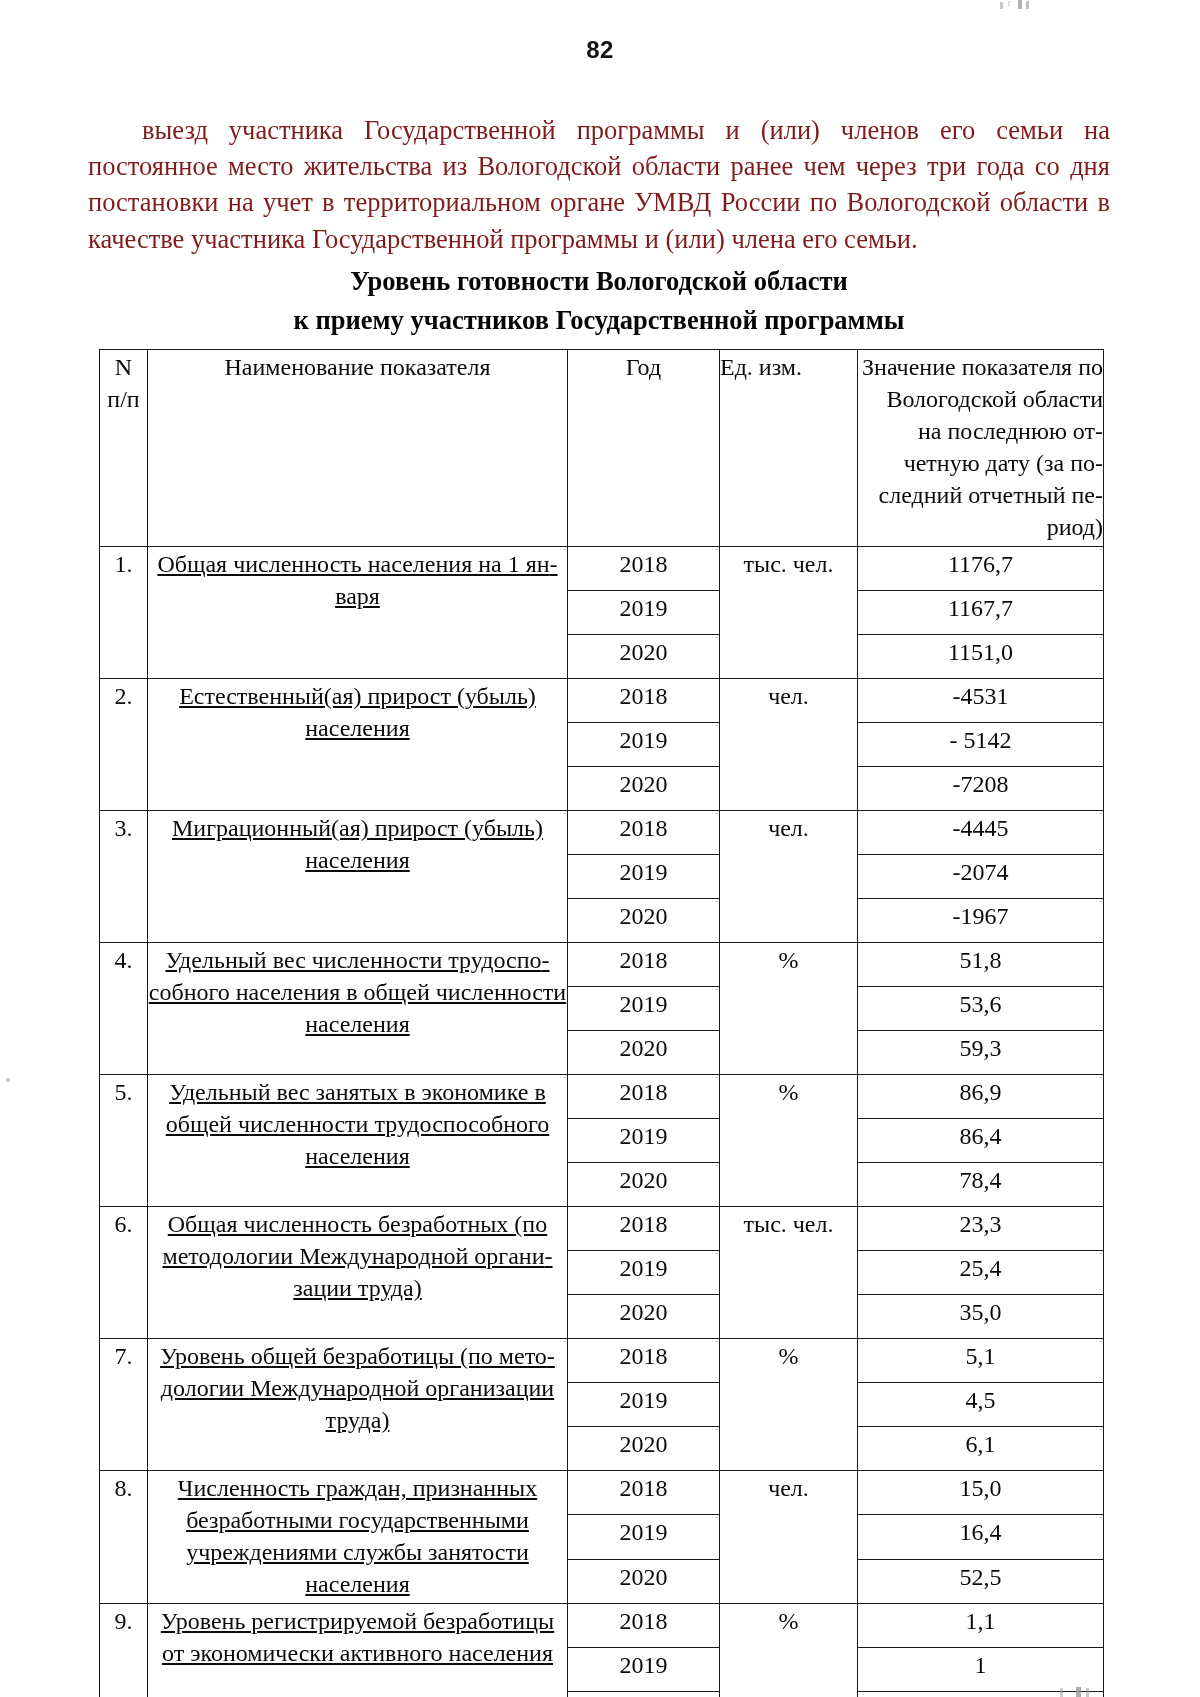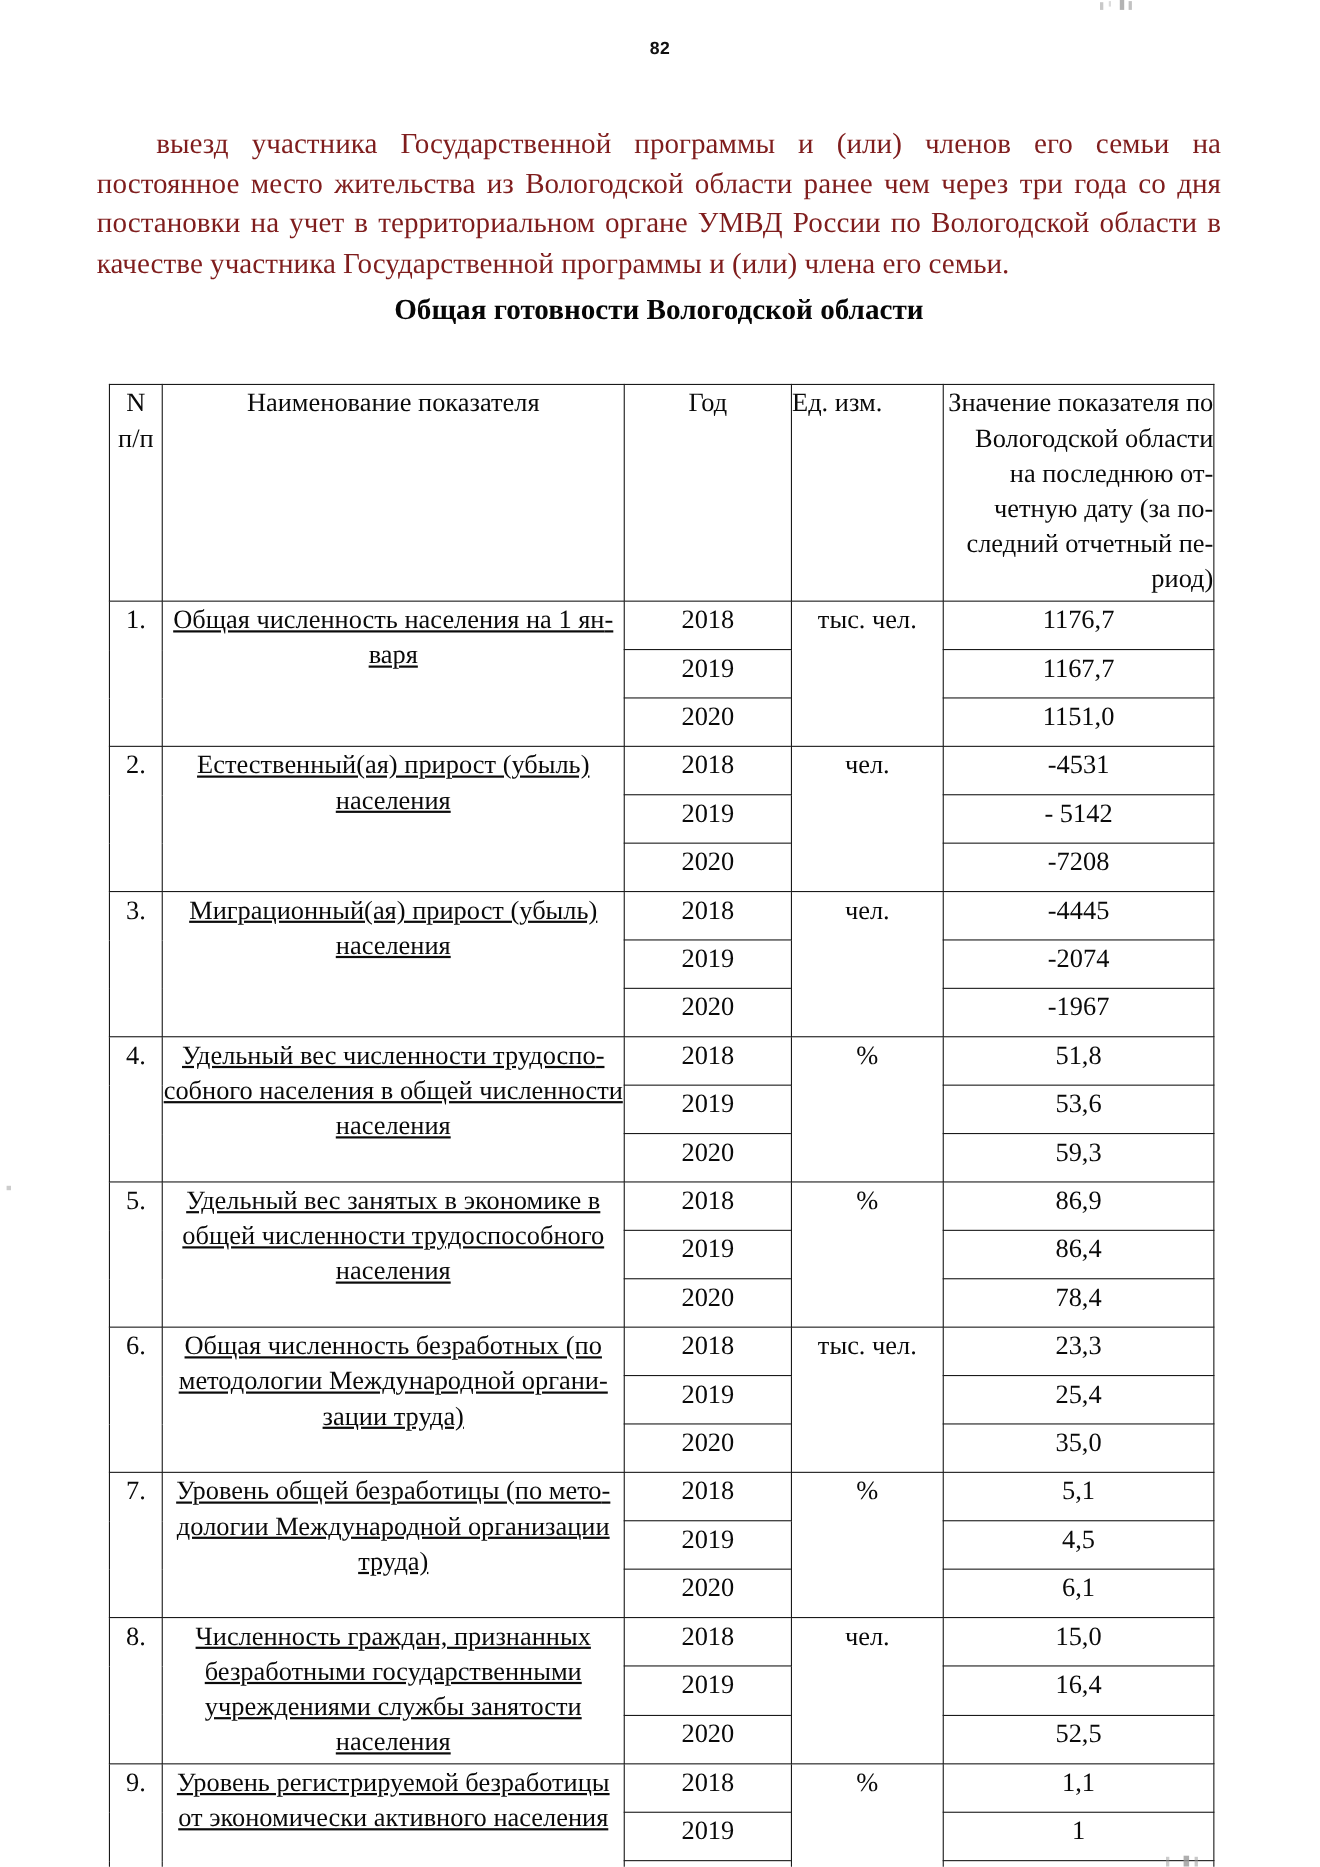--- a/index.html
+++ b/index.html
@@ -24,21 +24,21 @@
   }
 
   
   .page-number {
     position: absolute;
     top: 36px;
     left: 0;
     width: 1200px;
     text-align: center;
     font-family: "Liberation Sans", "DejaVu Sans", sans-serif;
-    font-size: 16px;
+    font-size: 24px;
     font-weight: 700;
     letter-spacing: 0.5px;
     color: #111;
   }
 
   
   .body-text {
     position: absolute;
     top: 112px;
     left: 88px;
@@ -156,21 +156,22 @@
 </head>
 <body>
 
 <div class="page">
 
   <div class="page-number">82</div>
 
   <div class="body-text">выезд участника Государственной программы и (или) членов его семьи на постоянное место жительства из Вологодской области ранее чем через три года со дня постановки на учет в территориальном органе УМВД России по Вологодской области в качестве участника Государственной программы и (или) члена его семьи.</div>
 
   <div class="heading">
-    <span class="line">Общая готовности Вологодской области</span>
+    <span class="line">Уровень готовности Вологодской области</span>
+    <span class="line">к приему участников Государственной программы</span>
   </div>
 
   <div class="table-wrap">
     <table class="doc-table">
       <colgroup>
         <col class="c-num">
           <col class="c-name">
           <col class="c-year">
           <col class="c-unit">
           <col class="c-value">

